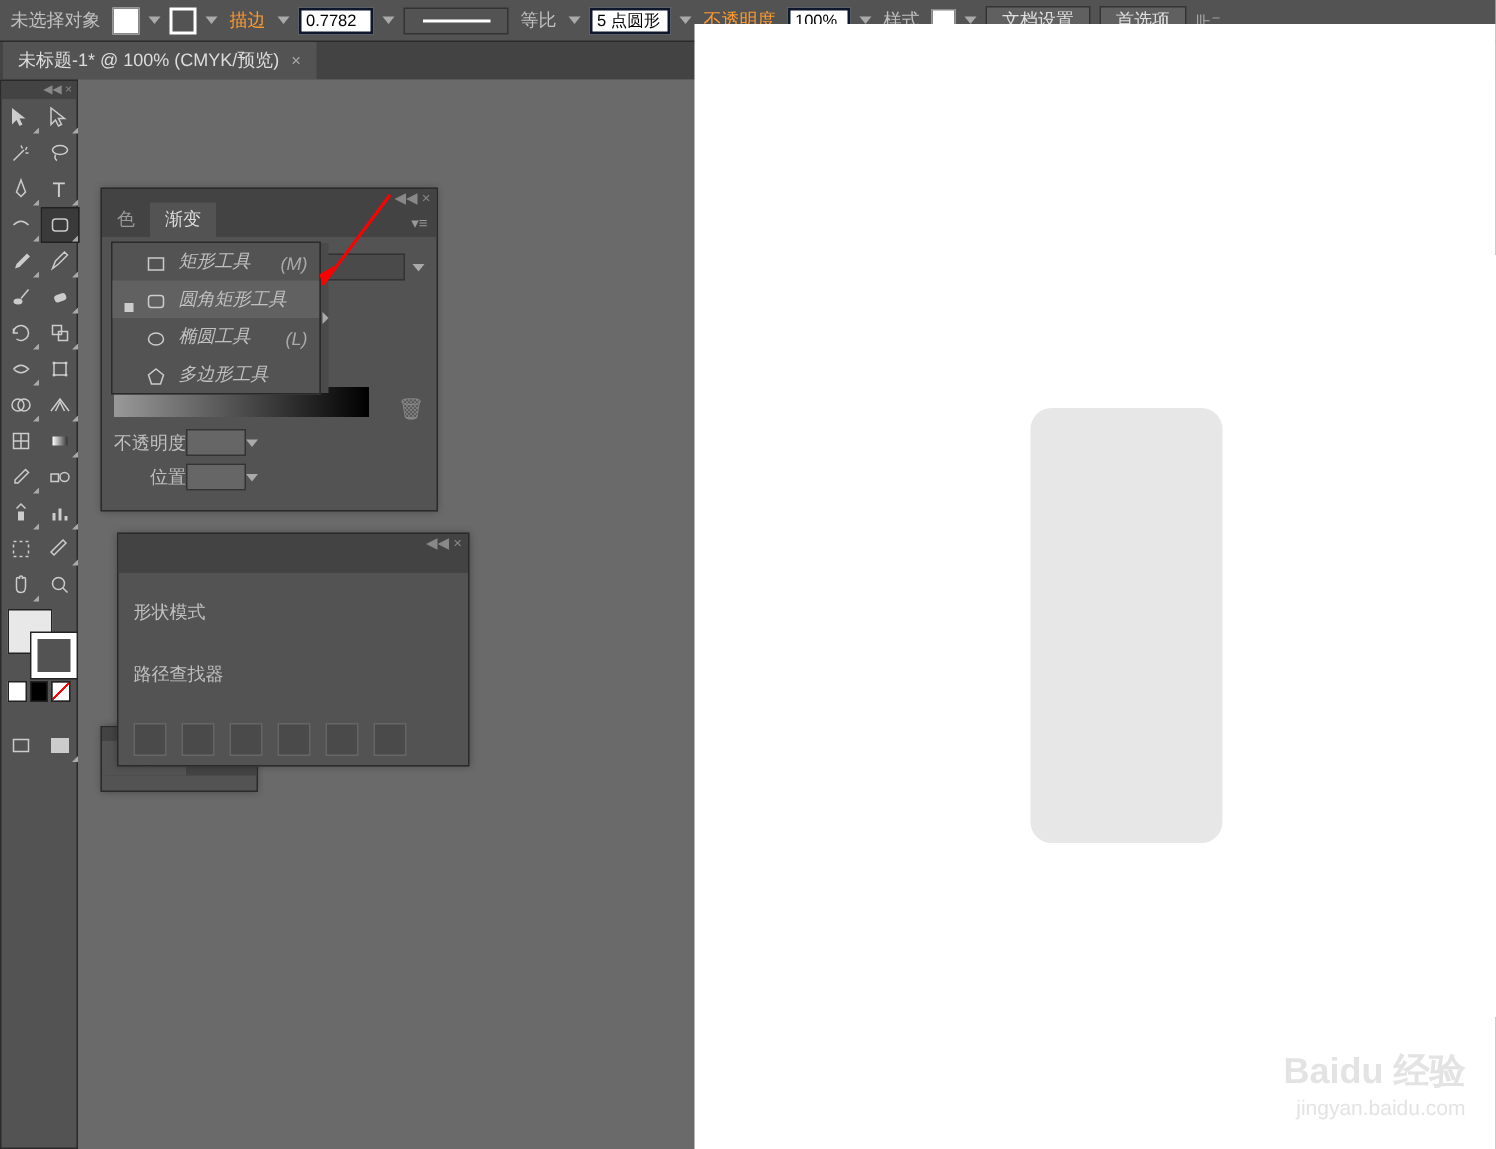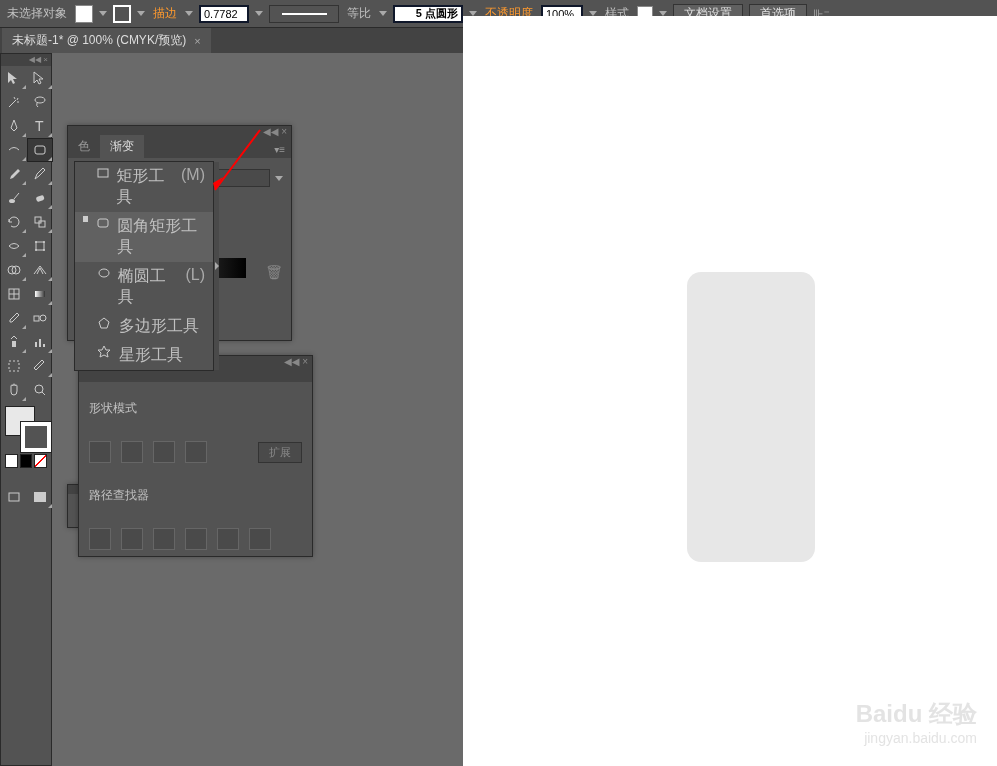--- a/index.html
+++ b/index.html
@@ -240,25 +240,26 @@
       position: absolute;
       left: 74px;
       top: 161px;
       width: 140px;
       background: #535353;
       border: 1px solid #2a2a2a;
       z-index: 200;
     }
     .flyout-item {
       display: flex;
-      align-items: flex-start;
+      align-items: flex-end;
       padding: 4px 8px;
       gap: 8px;
       cursor: pointer;
-      font-size: 16px;
+      font-size: 12px;
+      font-style: italic;
     }
     .flyout-item.selected { background: #616161; }
     .flyout-item .marker {
       width: 6px; height: 6px;
       background: #ccc;
     }
     .flyout-item .nomark { width: 6px; }
     .flyout-item .shortcut { margin-left: auto; color: #aaa; }
     .flyout-handle {
       position: absolute;
@@ -378,21 +379,21 @@
   <span class="dd-arrow"></span>
   <span class="label orange">描边</span>
   <span class="dd-arrow"></span>
   <input class="input-field" style="width: 50px;" value="0.7782">
   <span class="dd-arrow"></span>
   <div class="stroke-style">
     <div class="stroke-line"></div>
   </div>
   <span class="label">等比</span>
   <span class="dd-arrow"></span>
-  <input class="input-field" style="width: 70px; text-align: right; font-weight: bold;" value="5 点圆形">
+  <input class="input-field" style="width: 54px; text-align: left;" value="5 点圆形">
   <span class="dd-arrow"></span>
   <span class="label orange">不透明度</span>
   <input class="input-field" style="width: 42px;" value="100%">
   <span class="dd-arrow"></span>
   <span class="label">样式</span>
   <span class="swatch white" style="width:16px;height:16px"></span>
   <span class="dd-arrow"></span>
   <button class="btn">文档设置</button>
   <button class="btn">首选项</button>
   <span style="color:#aaa">⊪⁻</span>
@@ -681,49 +682,33 @@
     <span>椭圆工具</span>
     <span class="shortcut">(L)</span>
   </div>
   <div class="flyout-item">
     <span class="nomark"></span>
     <svg width="14" height="14">
         <polygon points="7,2 12,6 10,12 4,12 2,6" fill="none" stroke="#ccc"></polygon>
       </svg>
     <span>多边形工具</span>
   </div>
-  <div class="flyout-item">
-    <span class="nomark"></span>
-    <svg width="14" height="14">
-        <polygon points="7,1 9,5 13,5 10,8 11,12 7,10 3,12 4,8 1,5 5,5" fill="none" stroke="#ccc"></polygon>
-      </svg>
-    <span>星形工具</span>
-  </div>
   <div class="flyout-handle"></div>
 </div>
 
 <svg class="arrow-annot" width="60" height="75">
   <line x1="55" y1="5" x2="10" y2="65" stroke="#ff0000" stroke-width="2"></line>
   <polygon points="10,65 18,52 8,58" fill="#ff0000"></polygon>
 </svg>
 
 <div class="panel pathfinder-panel">
   <div class="panel-header">◀◀ ×</div>
   <div class="panel-tabs" style="height:14px"></div>
   <div class="pf-row">
     <span class="pf-label">形状模式</span>
-  </div>
-  <div class="pf-row">
-    <div class="pf-icons">
-      <div class="pf-icon"></div>
-      <div class="pf-icon"></div>
-      <div class="pf-icon"></div>
-      <div class="pf-icon"></div>
-    </div>
-    <button class="pf-expand">扩展</button>
   </div>
   <div class="pf-row">
     <span class="pf-label">路径查找器</span>
   </div>
   <div class="pf-row">
     <div class="pf-icons">
       <div class="pf-icon"></div>
       <div class="pf-icon"></div>
       <div class="pf-icon"></div>
       <div class="pf-icon"></div>

